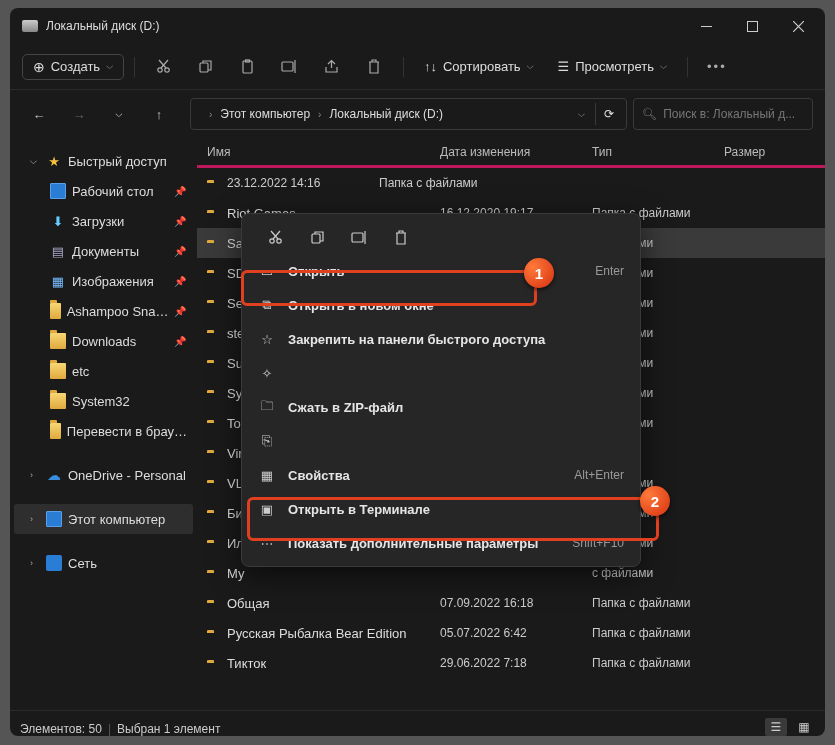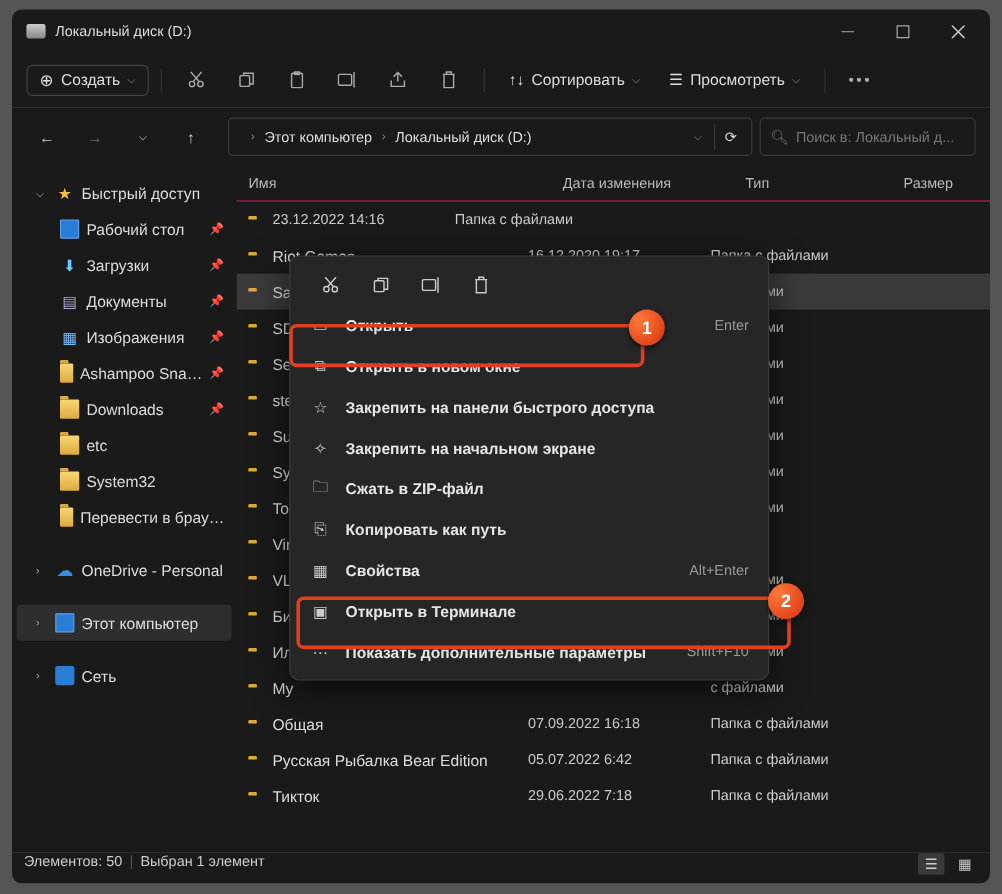--- a/index.html
+++ b/index.html
@@ -35,23 +35,23 @@
 .sbitem .pin { font-size: 10px; color: #888; margin-left: auto; }
 .sbgap { height: 14px; }
 .star { color: #f8c040; }
 .fold { width: 15px; height: 12px; background: linear-gradient(#f7d774,#e0a93e); border-radius: 1px; position: relative; }
 .fold::before { content: ""; position: absolute; top: -3px; left: 0; width: 7px; height: 3px; background: #e0a93e; border-radius: 1px 1px 0 0; }
 .mon { width: 15px; height: 11px; background: #2a7dd4; border-radius: 1px; border: 1px solid #5aa0e8; }
 .net { width: 14px; height: 11px; background: #2a7dd4; border-radius: 2px; }
 .cloud { color: #3a8dde; font-size: 14px; }
 
 .main { flex: 1; display: flex; flex-direction: column; position: relative; }
-.cols { display: flex; height: 30px; align-items: center; padding-left: 10px; font-size: 12px; color: #bbb; border-bottom: 1px solid #be185d; }
+.cols { display: flex; height: 30px; align-items: center; padding-left: 10px; font-size: 12px; color: #bbb; border-bottom: 3px solid #be185d; }
 .cname { width: 233px; }
-.cdate { width: 152px; margin-left: 29px; }
+.cdate { width: 152px; }
 .ctype { width: 132px; }
 .csize { flex: 1; }
 .files { flex: 1; overflow: hidden; }
 .row { display: flex; align-items: center; height: 30px; padding-left: 10px; font-size: 13px; color: #ddd; }
 .row.sel { background: #3a3a3a; }
 .row .ic { width: 20px; }
 .row .nm { width: 213px; white-space: nowrap; overflow: hidden; }
 .row .dt { width: 152px; color: #ccc; font-size: 12px; }
 .row .tp { width: 132px; color: #ccc; font-size: 12px; }
 
@@ -62,21 +62,21 @@
 .ctxrow .sc { color: #999; font-size: 12px; }
 .ctxrow.top { gap: 0; justify-content: flex-start; padding-left: 6px; }
 .ctxrow.top .mini { width: 42px; height: 30px; display: flex; align-items: center; justify-content: center; color: #ccc; }
 .ring { position: absolute; border: 3px solid #e04020; border-radius: 6px; pointer-events: none; z-index: 11; }
 .ring1 { top: 56px; left: -1px; width: 296px; height: 36px; }
 .ring2 { top: 283px; left: 5px; width: 412px; height: 44px; }
 .marker { position: absolute; width: 30px; height: 30px; border-radius: 50%; background: radial-gradient(circle at 30% 30%, #ff7a3a, #d63010); color: #fff; font-weight: bold; display: flex; align-items: center; justify-content: center; box-shadow: 0 2px 4px rgba(0,0,0,.6); z-index: 12; font-size: 15px; }
 .m1 { top: 44px; left: 282px; }
 .m2 { top: 272px; left: 398px; }
 
-.status { height: 26px; border-top: 1px solid #2a2a2a; display: flex; align-items: flex-start; padding: 0 10px; font-size: 12px; color: #ccc; gap: 6px; }
+.status { height: 26px; border-top: 1px solid #2a2a2a; display: flex; align-items: flex-end; padding: 0 10px; font-size: 12px; color: #ccc; gap: 6px; }
 .status .sp { flex: 1; }
 .vbtn { width: 22px; height: 18px; display: flex; align-items: center; justify-content: center; border-radius: 2px; }
 .vbtn.sel { background: #3a3a3a; }
 
 svg { display: block; }
 </style>
 </head>
 <body>
 
 <div class="window">
@@ -396,29 +396,27 @@
         <div class="ctxrow">
             <span class="ci">⧉</span>
             <span class="lab">Открыть в новом окне</span>
           </div>
         <div class="ctxrow">
             <span class="ci star" style="color:#ccc">☆</span>
             <span class="lab">Закрепить на панели быстрого доступа</span>
           </div>
         <div class="ctxrow">
             <span class="ci">✧</span>
-            <span class="lab">Закрепить на начальном экране</span>
           </div>
         <div class="ctxrow">
             <span class="ci">🗀</span>
             <span class="lab">Сжать в ZIP-файл</span>
           </div>
         <div class="ctxrow">
             <span class="ci">⎘</span>
-            <span class="lab">Копировать как путь</span>
           </div>
         <div class="ctxrow">
             <span class="ci">▦</span>
             <span class="lab">Свойства</span>
             <span class="sc">Alt+Enter</span>
           </div>
         <div class="ctxrow">
             <span class="ci">▣</span>
             <span class="lab">Открыть в Терминале</span>
           </div>

